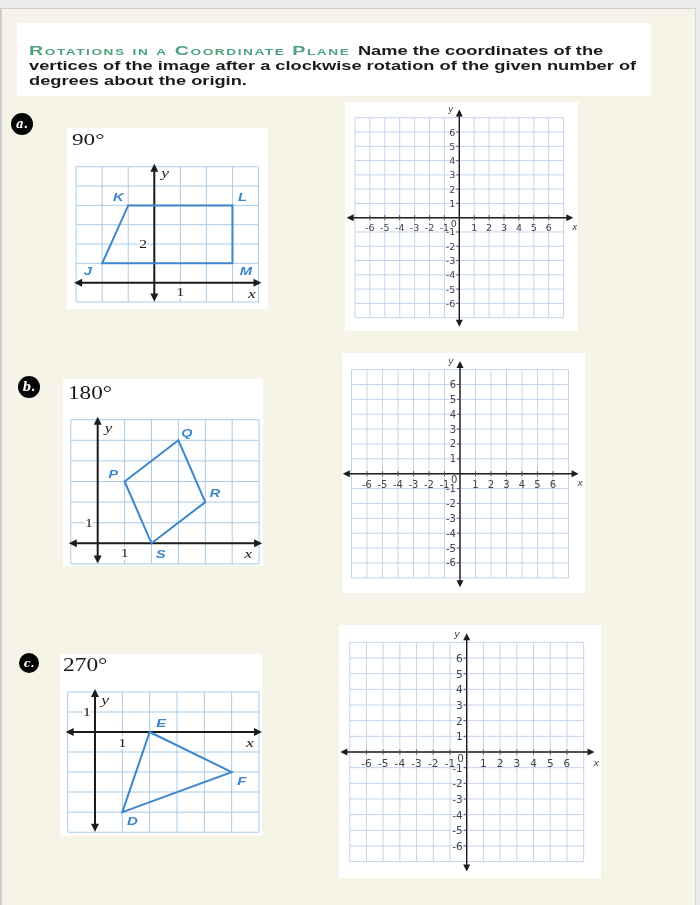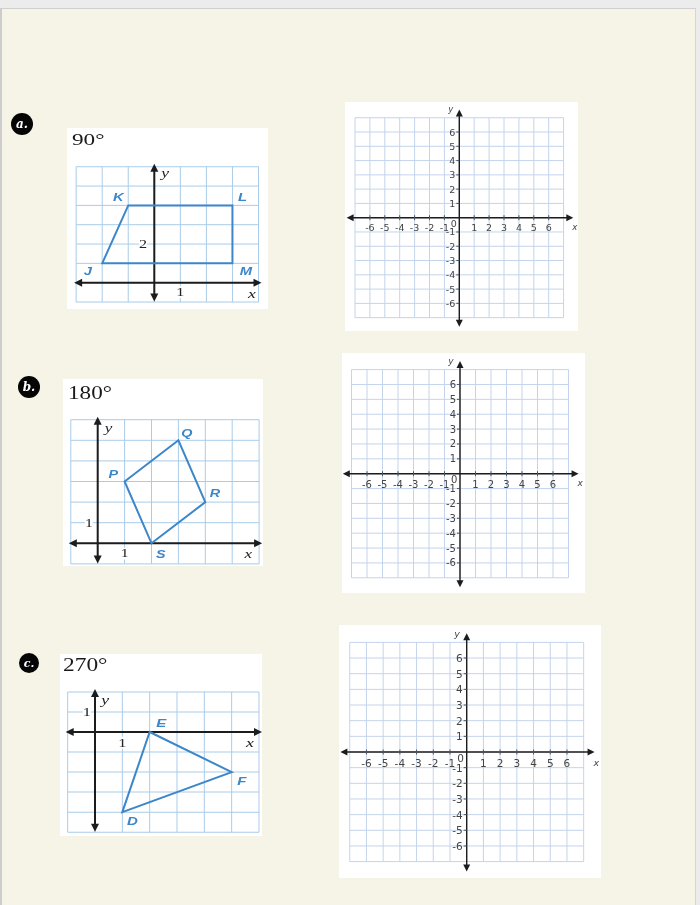--- a/index.html
+++ b/index.html
@@ -52,20 +52,27 @@
   .tick-num { font-family: "Liberation Serif", serif; font-size: 12px; fill: #222; }
   .axis-var { font-family: "Liberation Serif", serif; font-style: italic; font-size: 13px; fill: #222; }
   .ans-num { font-family: "DejaVu Sans", sans-serif; fill: #444; }
   .ans-var { font-family: "DejaVu Sans", sans-serif; font-style: italic; fill: #444; }
 </style>
 </head>
 <body>
 
 <div class="page">
 
+  <div class="title-box">
+    <div class="tline">
+      <span class="lead" style="color: rgb(75, 162, 124);">Rotations in a Coordinate Plane</span><span>Name the coordinates of the</span>
+    </div>
+    <div class="tline">vertices of the image after a clockwise rotation of the given number of</div>
+    <div class="tline">degrees about the origin.</div>
+  </div>
 
   <div class="badge" style="left:9px;top:104px;">a.</div>
   <div class="fig-box" style="left:65px;top:119px;width:201px;height:181px;">
     <svg width="201" height="181" xmlns="http://www.w3.org/2000/svg" viewBox="0 0 149.149 181" preserveAspectRatio="none">
         <g>
           <line x1="6.789616122840698" y1="174.02999999999997" x2="6.789616122840698" y2="38.72" stroke="#a9cce9" stroke-width="1" vector-effect="non-scaling-stroke"></line>
           <line x1="26.119616122840696" y1="174.02999999999997" x2="26.119616122840696" y2="38.72" stroke="#a9cce9" stroke-width="1" vector-effect="non-scaling-stroke"></line>
           <line x1="45.449616122840695" y1="174.02999999999997" x2="45.449616122840695" y2="38.72" stroke="#a9cce9" stroke-width="1" vector-effect="non-scaling-stroke"></line>
           <line x1="64.7796161228407" y1="174.02999999999997" x2="64.7796161228407" y2="38.72" stroke="#a9cce9" stroke-width="1" vector-effect="non-scaling-stroke"></line>
           <line x1="84.10961612284069" y1="174.02999999999997" x2="84.10961612284069" y2="38.72" stroke="#a9cce9" stroke-width="1" vector-effect="non-scaling-stroke"></line>

